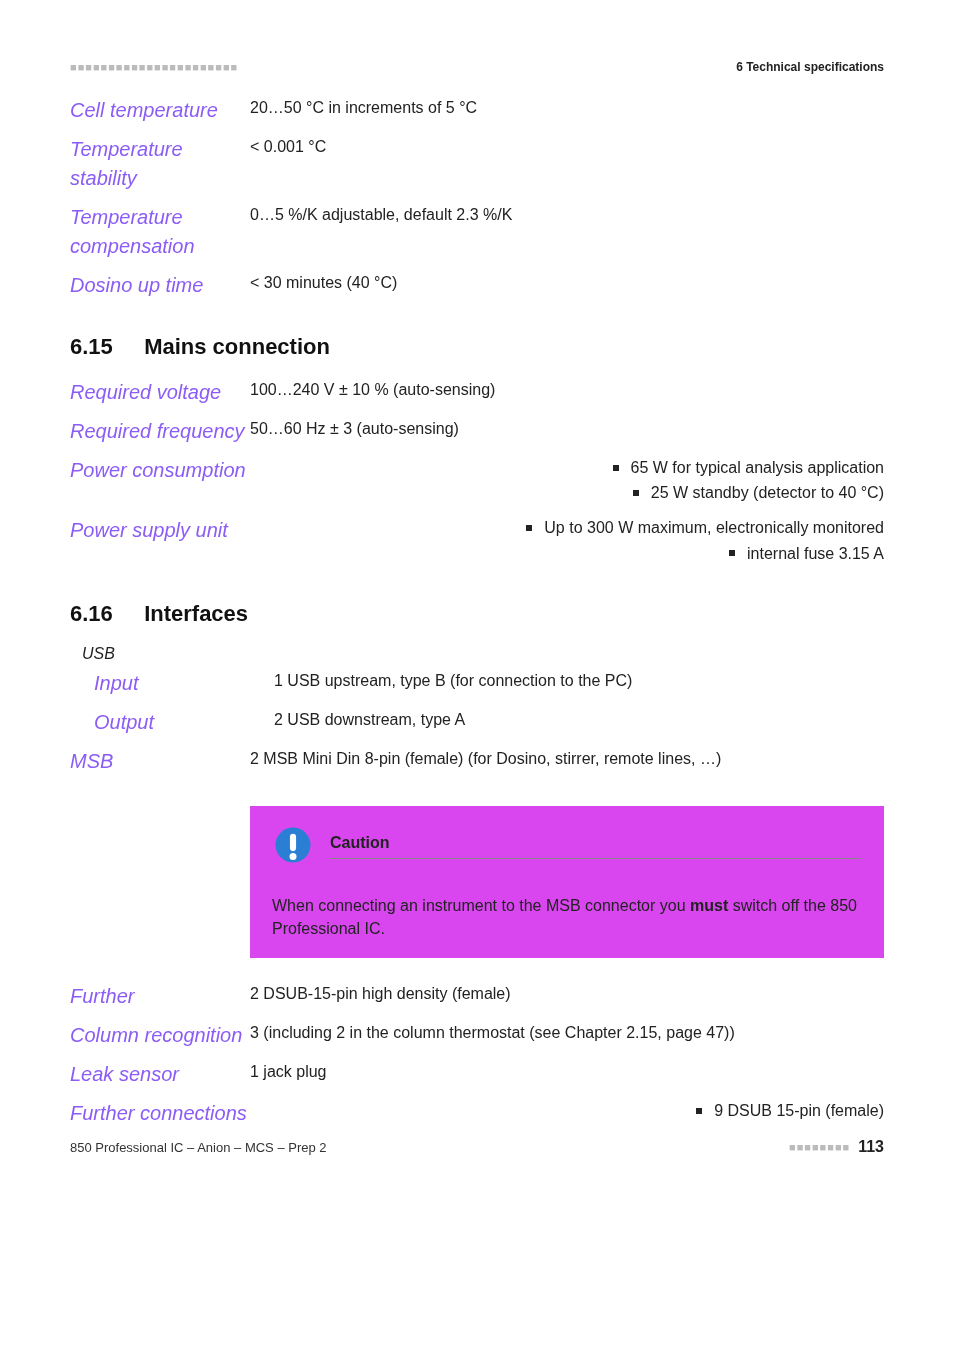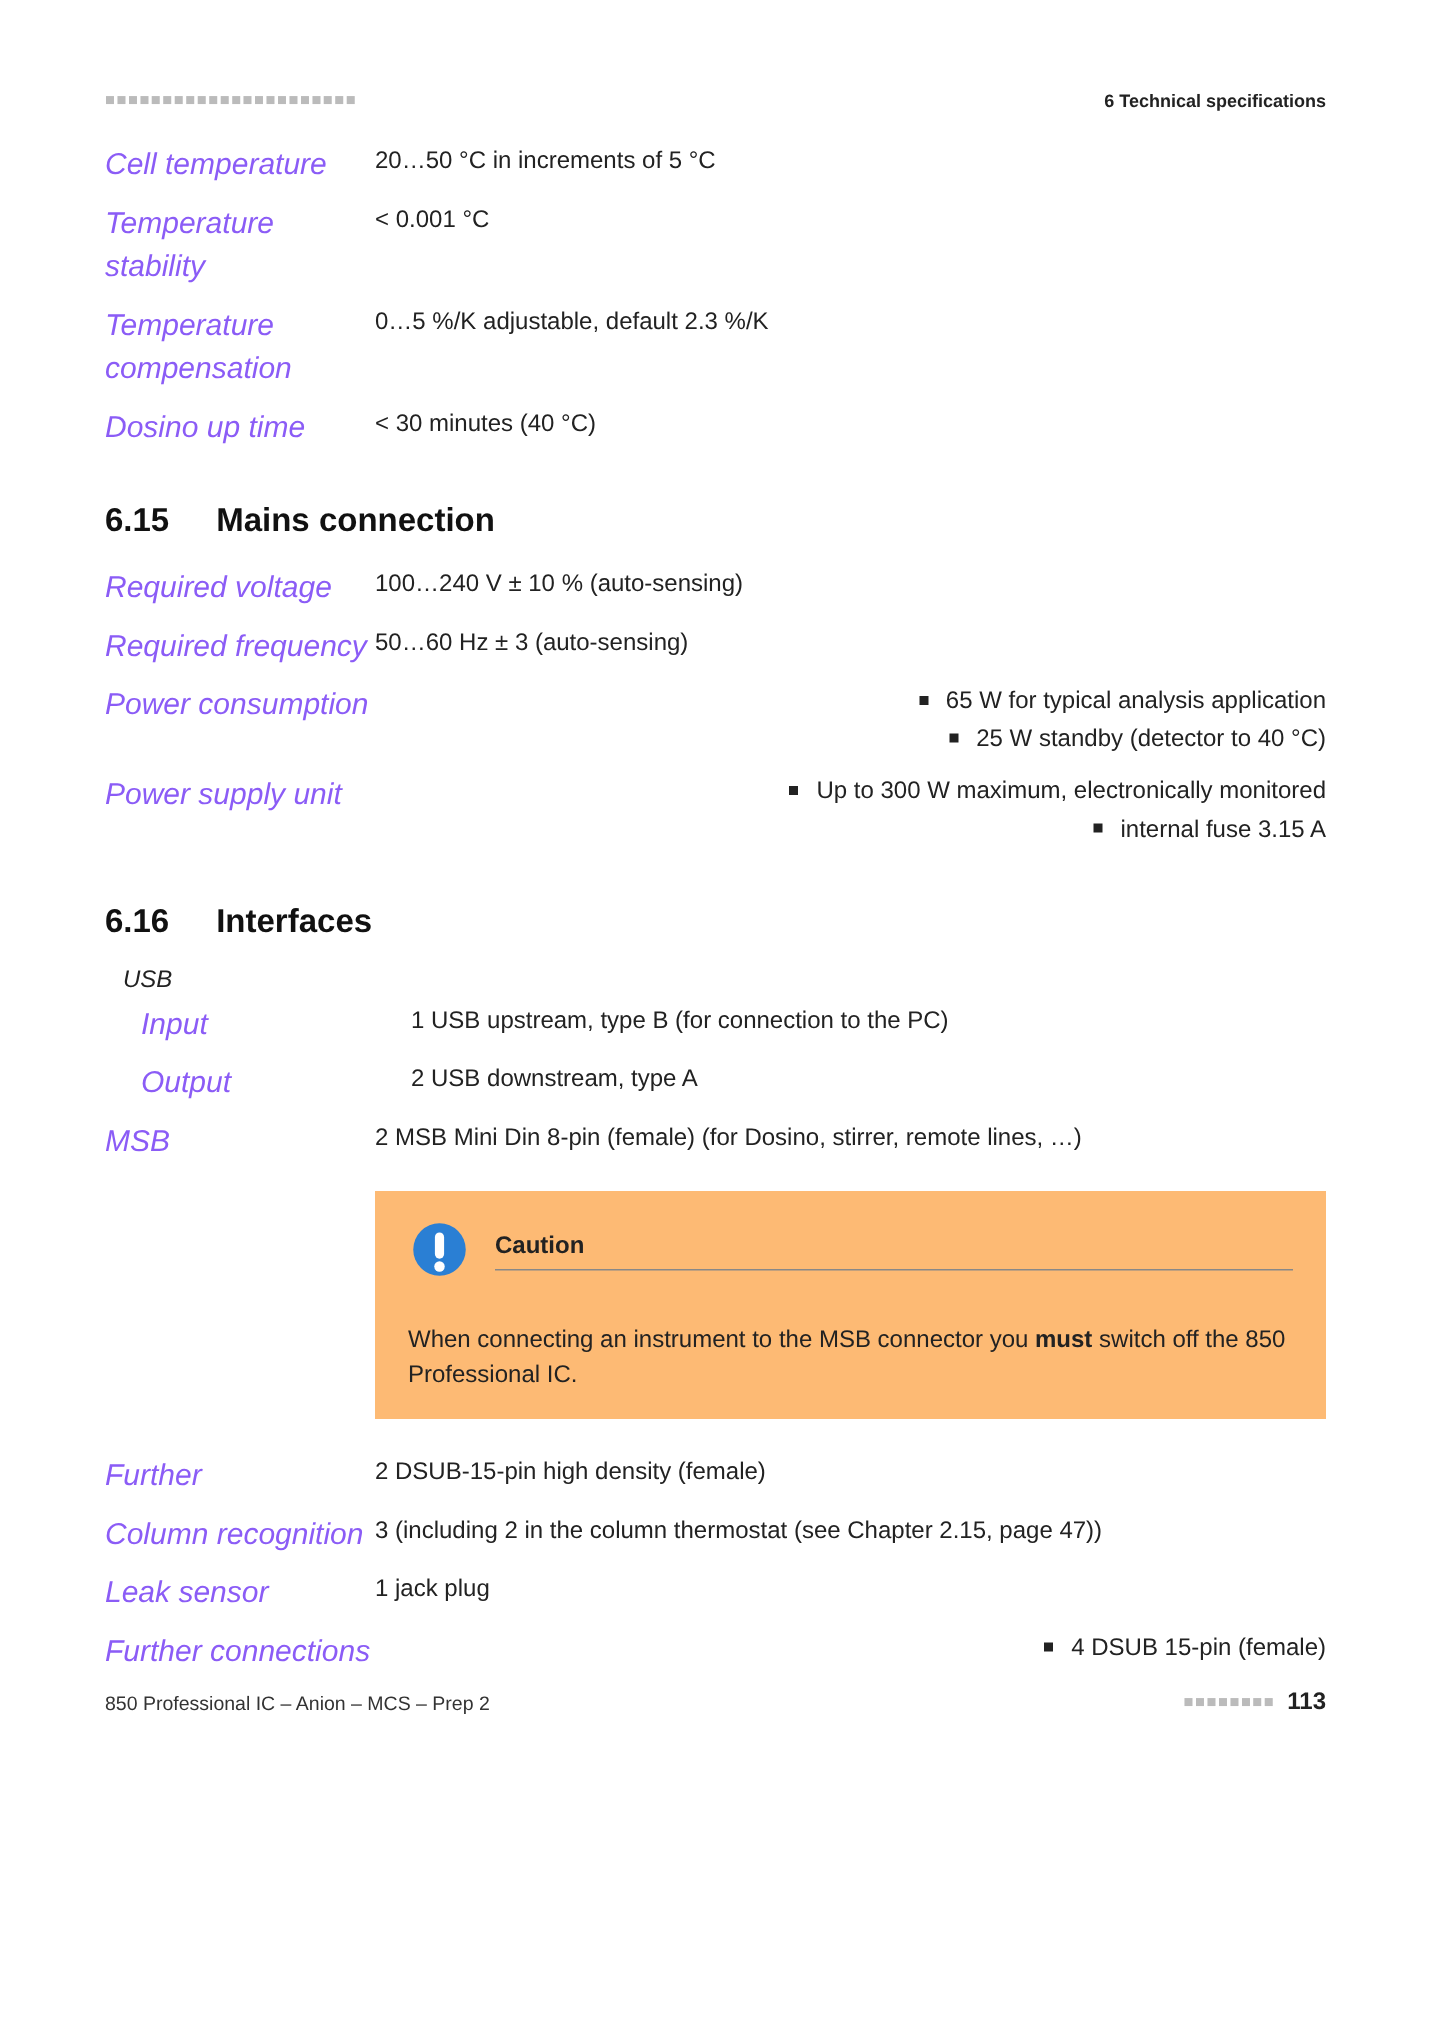--- a/index.html
+++ b/index.html
@@ -97,23 +97,23 @@
     content: "";
     display: inline-block;
     width: 6px;
     height: 6px;
     background: #222;
     vertical-align: middle;
     margin-right: 12px;
     margin-top: -2px;
   }
   .caution-box {
-    background: #fdba74;
+    background: #d946ef;
     padding: 18px 22px 18px 22px;
-    margin: 8px 0 14px 0;
+    margin: 20px 0 14px 0;
   }
   .caution-head-row {
     display: flex;
     align-items: center;
     gap: 16px;
   }
   .caution-icon {
     width: 42px;
     height: 42px;
     flex: 0 0 42px;
@@ -253,21 +253,21 @@
     </div>
   </div>
   <div class="row">
     <div class="lcol">Leak sensor</div>
     <div class="rcol">1 jack plug</div>
   </div>
   <div class="row">
     <div class="lcol">Further connec­tions</div>
     <div class="rcol">
       <ul class="bullets">
-        <li>4 DSUB 15-pin (female)</li>
+        <li>9 DSUB 15-pin (female)</li>
       </ul>
     </div>
   </div>
 
   <div class="footbar">
     <span class="foot-left">850 Professional IC – Anion – MCS – Prep 2</span>
     <span class="foot-right">
       <span class="dots-right">■■■■■■■■</span>
       <span class="pagenum">113</span>
     </span>

